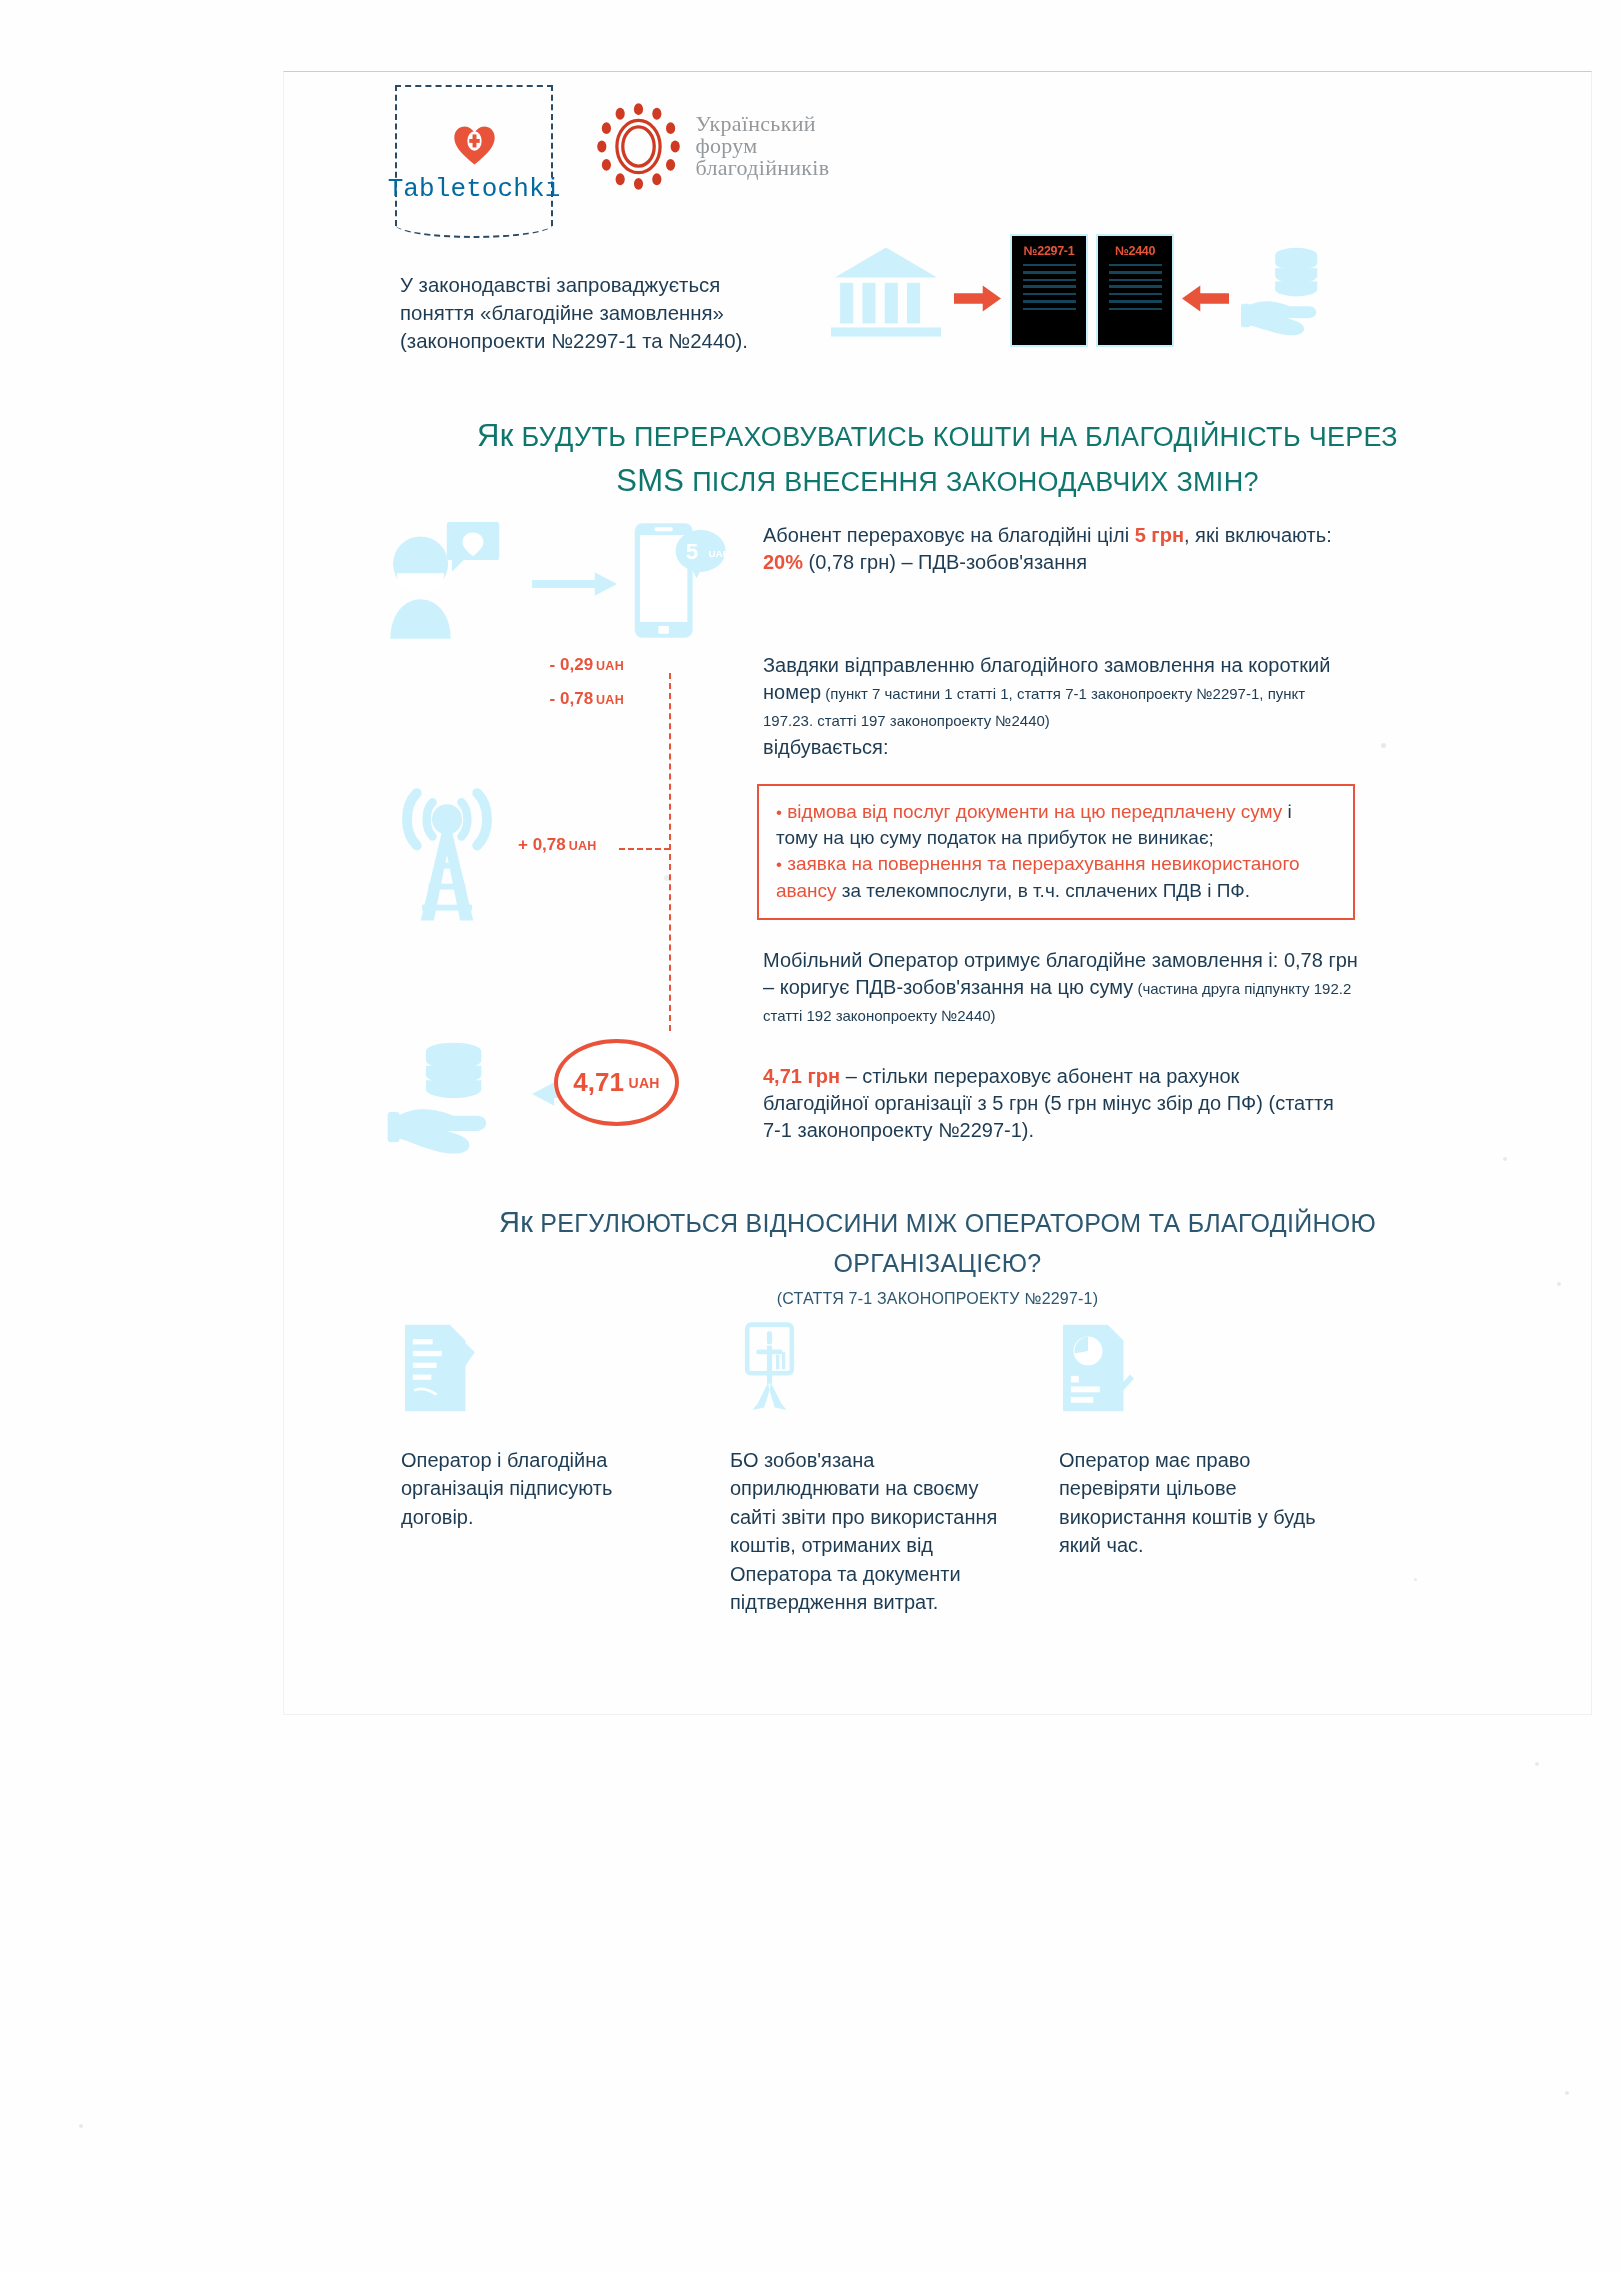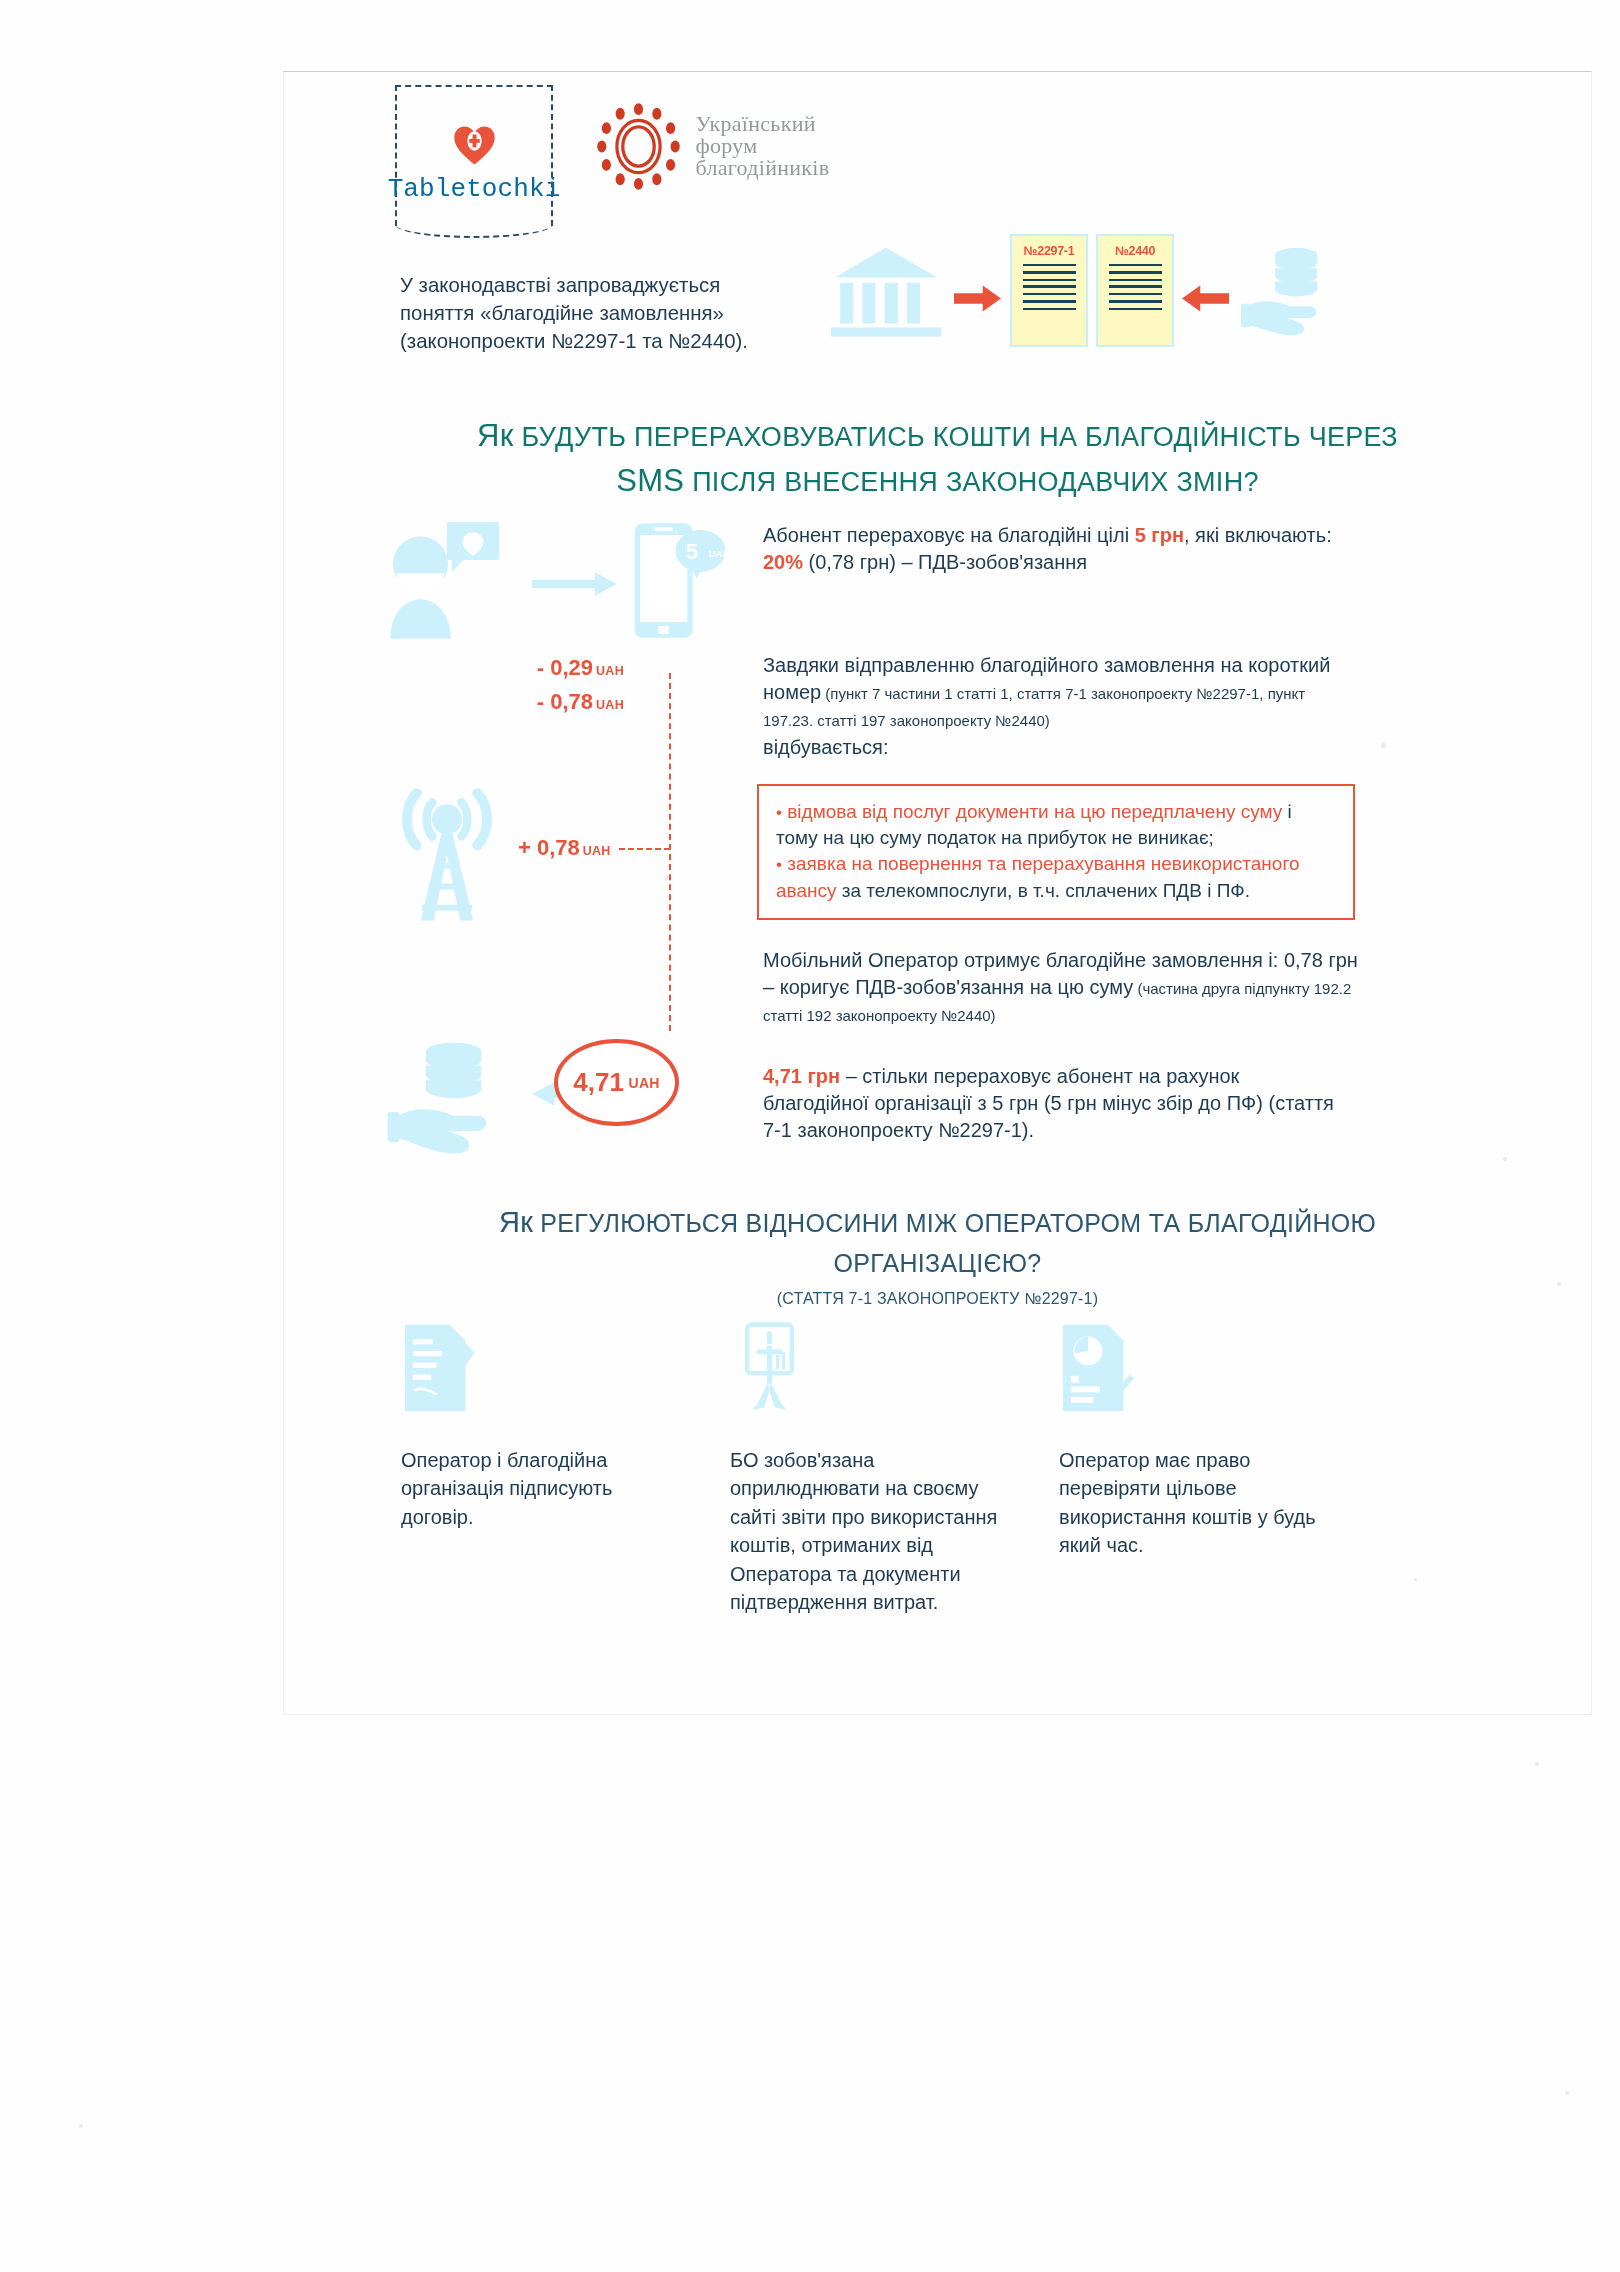--- a/index.html
+++ b/index.html
@@ -68,22 +68,22 @@
   .intro-text {
     position: absolute; left: 400px; top: 272px; width: 395px;
     font-size: 20.4px; line-height: 1.36; color: #1d3b52;
   }
   .intro-icons { position: absolute; left: 815px; top: 231px; width: 519px; height: 118px; }
   .bank-ic { position: absolute; left: 12px; top: 14.5px; width: 118px; height: 92px; }
   .arrow-r { position: absolute; left: 139px; top: 53px; width: 47px; height: 29px; }
   .arrow-l { position: absolute; left: 367px; top: 53px; width: 47px; height: 29px; }
   .doc-card {
     position: absolute; top: 2.6px; width: 78px; height: 113px;
-    border: 2px solid #c8f0fb; background: #fef9c3;
-    display: flex; flex-direction: column; align-items: center; padding-top: 8.5px;
+    border: 2px solid #c8f0fb; background: #000000;
+    display: flex; flex-direction: column; align-items: center; padding-top: 8.5px; text-decoration: underline;
   }
   .doc-card .dn { font-size: 12.5px; font-weight: bold; color: #e8533a; letter-spacing: -0.3px; }
   .doc-lines { margin-top: 6px; width: 53px; }
   .doc-lines i { display: block; background: #164458; height: 3.3px; margin-bottom: 4.6px; }
   .doc-lines i.t { height: 2px; }
   .coin-hand-ic { position: absolute; left: 426px; top: 12px; width: 92px; height: 99px; }
 
   
   .h-orange {
     position: absolute; left: 283px; top: 413px; width: 1309px;
@@ -118,21 +118,21 @@
     width: 0; height: 358px;
     border-left: 2.6px dashed #e8533a;
   }
   .dashed-h {
     position: absolute; left: 251px; top: 335px;
     width: 51px; height: 0;
     border-top: 2.6px dashed #e8533a;
   }
 
   .val { position: absolute; color: #e8533a; font-weight: bold; white-space: nowrap; }
-  .val .num { font-size: 22px; }
+  .val .num { font-size: 17px; }
   .val .cur { font-size: 12.5px; letter-spacing: 0.3px; }
   .v-029 { left: 256px; top: 142px; transform: translateX(-100%); }
   .v-078 { left: 256px; top: 176px; transform: translateX(-100%); }
   .v-p078 { left: 150px; top: 322px; }
 
   .circle-471 {
     position: absolute; left: 186px; top: 526px;
     width: 125px; height: 87px;
     border: 4px solid #e8533a; border-radius: 50%;
     display: flex; align-items: center; justify-content: center;

